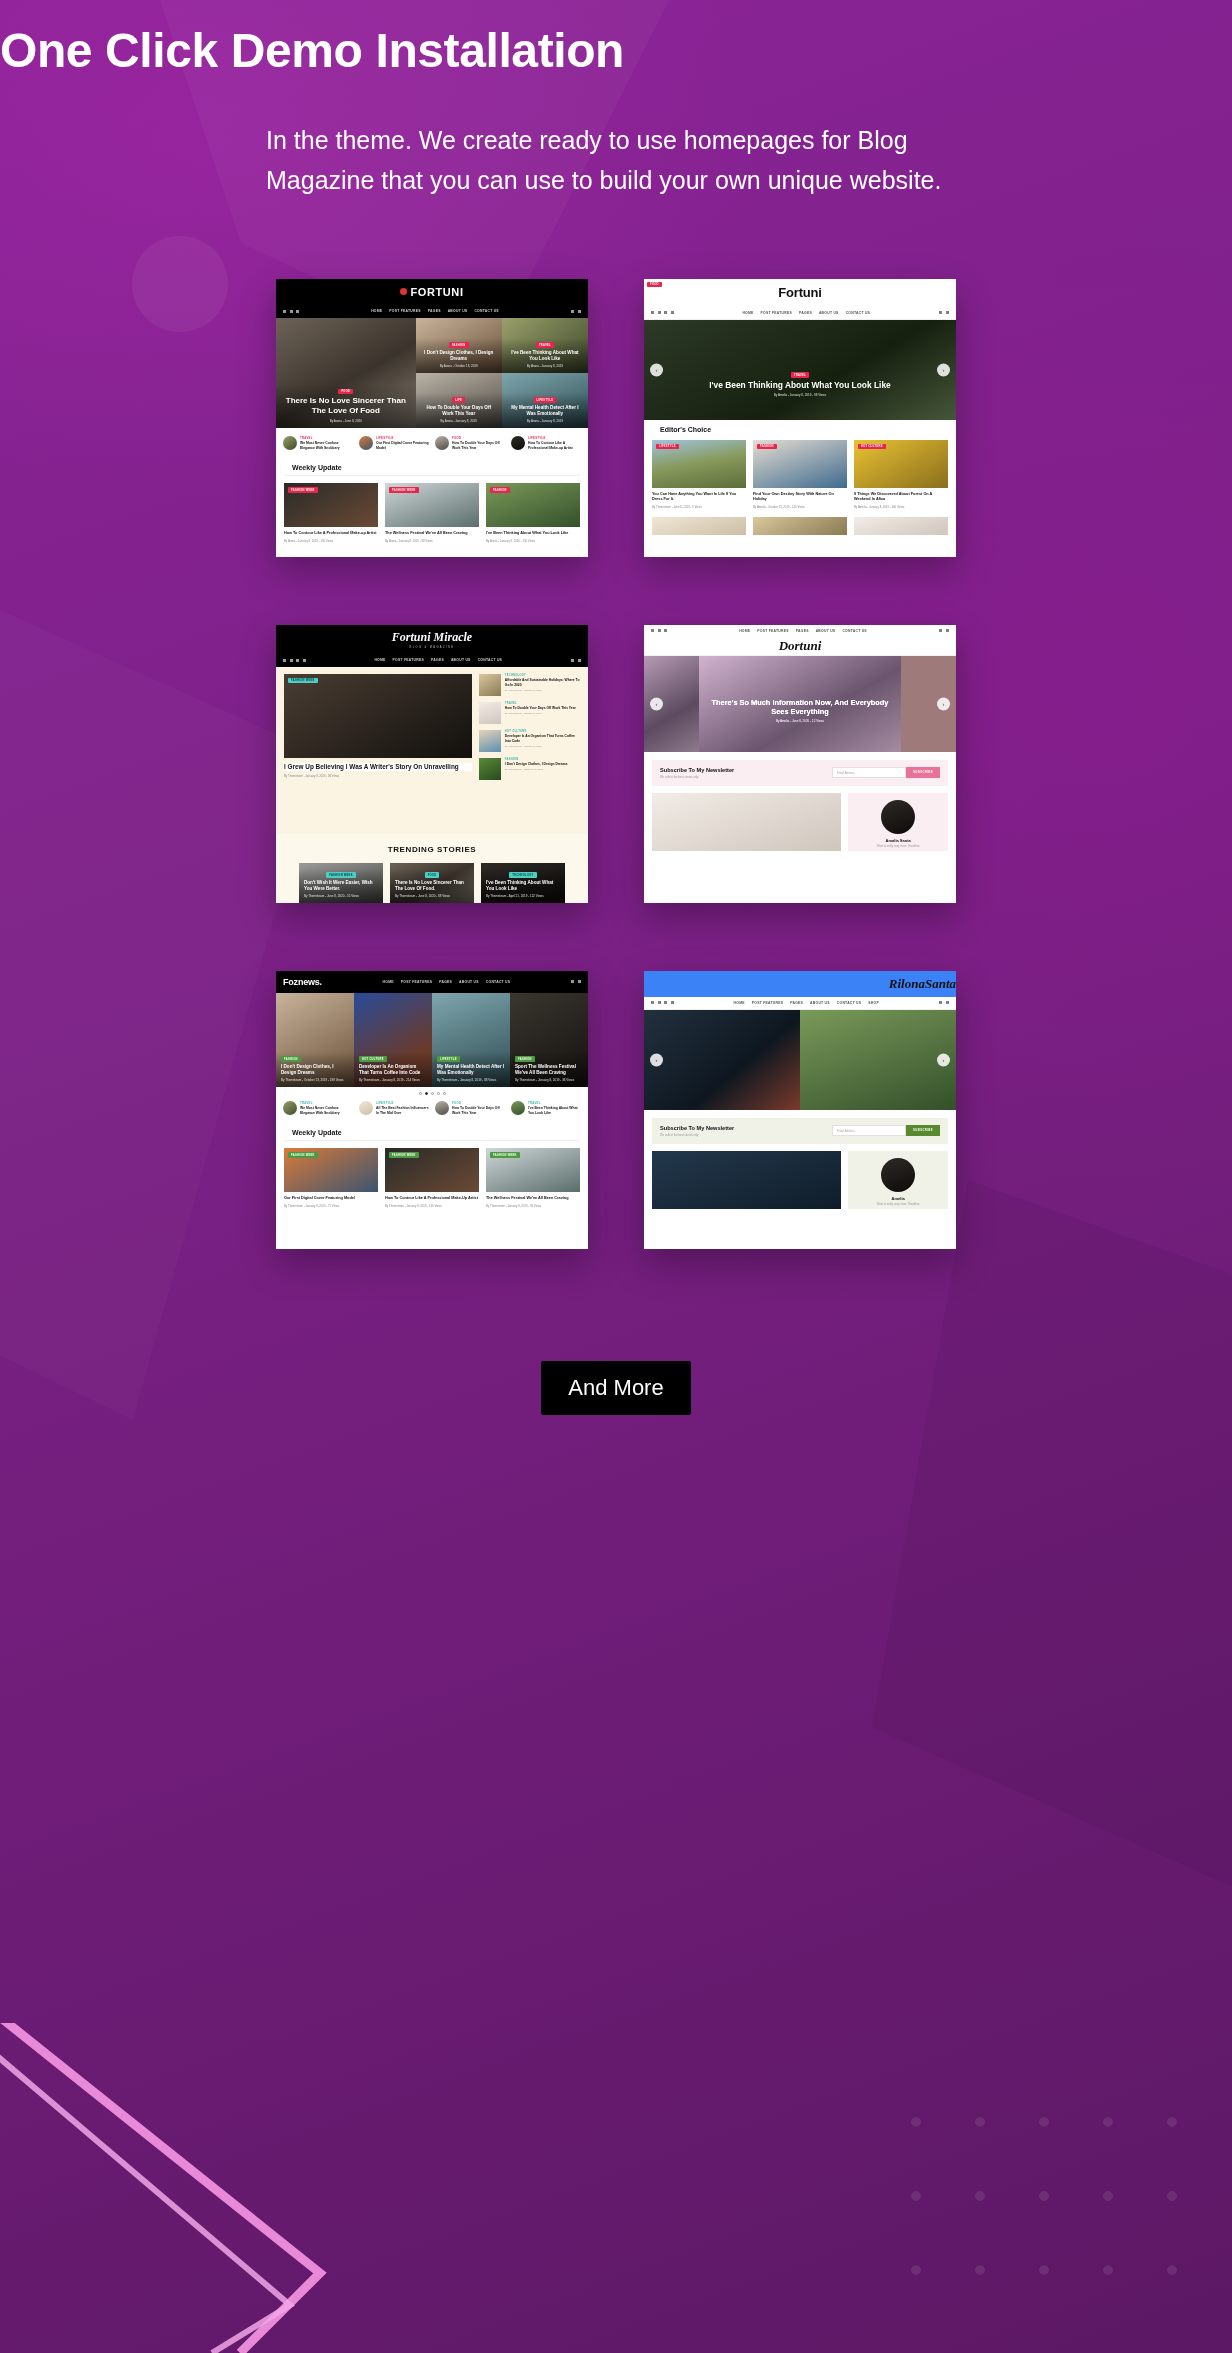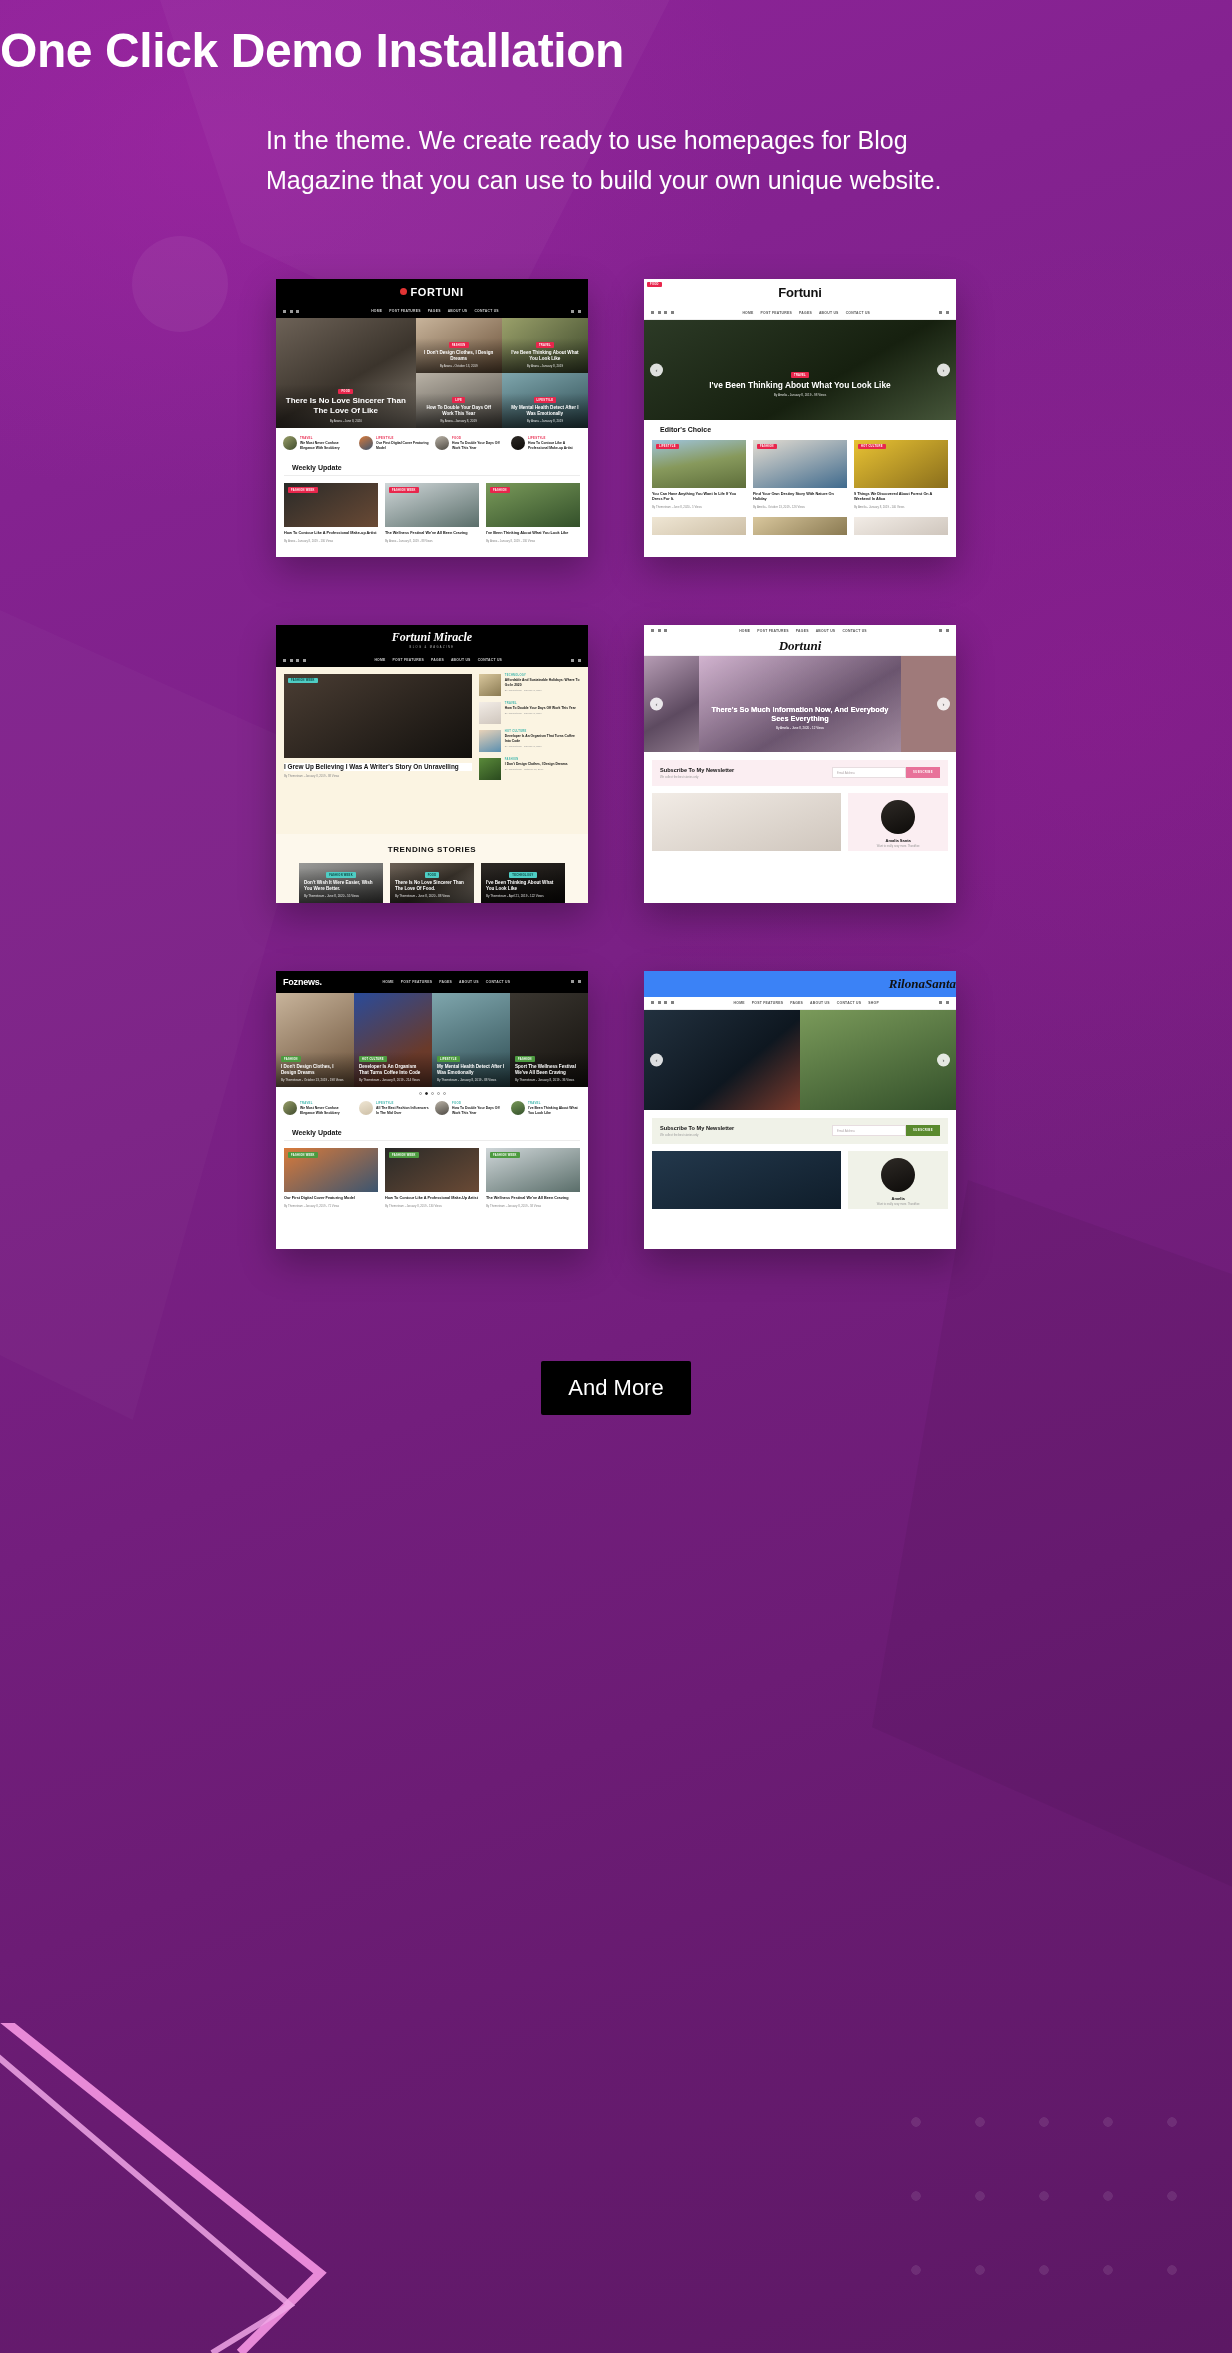--- a/index.html
+++ b/index.html
@@ -293,21 +293,21 @@
         <span class="tools">
           <i class="sq"></i>
           <i class="sq"></i>
         </span>
       </div>
 
       <div class="hero-grid">
         <div class="tile big ph-sofa">
           <div class="cap">
             <span class="badge">FOOD</span>
-            <div class="t">There Is No Love Sincerer Than The Love Of Like</div>
+            <div class="t">There Is No Love Sincerer Than The Love Of Food</div>
             <div class="m">By Arana - June 8, 2020</div>
           </div>
         </div>
         <div class="sub-col">
           <div class="tile ph-man1">
             <div class="cap">
               <span class="badge">FASHION</span>
               <div class="t">I Don't Design Clothes, I Design Dreams</div>
               <div class="m">By Arana - October 13, 2019</div>
             </div>
@@ -580,21 +580,21 @@
       </div>
       <div style="background:#fff;height:19px;display:flex;align-items:center;justify-content:center;border-bottom:1px solid #f2f2f2;">
         <span class="script-brand" style="font-size:13px;color:#111;">Dortuni</span>
       </div>
 
       <div style="display:flex;height:96px;">
         <div class="tile ph-flower" style="flex:.55;position:relative;">
           <div class="arrow l">‹</div>
         </div>
         <div class="tile ph-flower" style="flex:2;filter:brightness(1.15);">
-          <div class="cap" style="bottom:17px;background:none;">
+          <div class="cap" style="bottom:24px;background:none;">
             <div class="t" style="font-size:7.4px;">There's So Much Information Now, And Everybody Sees Everything</div>
             <div class="m">By Amelia - June 8, 2020 - 12 Views</div>
           </div>
         </div>
         <div class="tile" style="flex:.55;background:#9f7a7a;position:relative;">
           <div class="arrow r">›</div>
         </div>
       </div>
 
       <div class="news pink">

